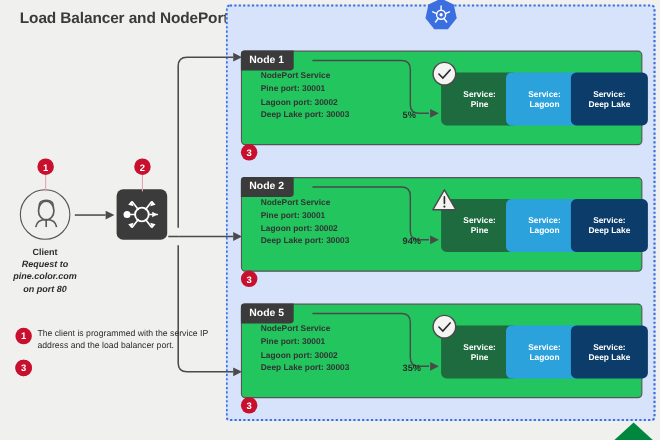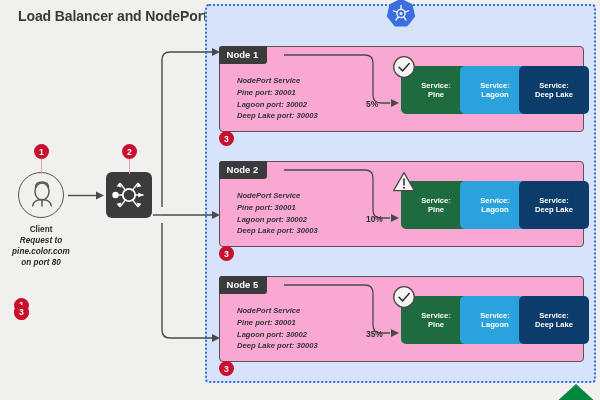--- a/index.html
+++ b/index.html
@@ -30,41 +30,41 @@
     text-align:center; font-size:9.5px; font-weight:bold; color:#1a1a1a;
   }
   .k8s-logo {
     position:absolute; left:50%; top:-9px; transform:translateX(-50%);
     width:34px; height:34px;
   }
 
   
   .node {
     position:absolute; left:219px; width:365px; height:86px;
-    background:#f9a8d4;
+    background:#22c55e;
     border:1.4px solid #555;
     border-radius:4px;
     padding-left:32px;
   }
   #node1 { top:46px; }
   #node2 { top:161px; }
   #node3 { top:276px; }
 
   .node-tag {
     position:absolute; left:-1.4px; top:-1.4px;
     background:#3b3b3b; color:#fff;
     font-size:9.5px; font-weight:bold;
     padding:4px 9px 4px 8px;
     border-radius:3px 0 3px 0;
     line-height:1.1;
   }
 
   .nodeport {
-    position:absolute; left:17px; top:28px;
-    font-size:7.6px; font-style:italic; font-weight:600;
+    position:absolute; left:17px; top:16px;
+    font-size:7.6px; font-weight:600;
     color:#333; line-height:1.55; white-space:nowrap;
   }
 
   
   .elbow { position:absolute; left:0; top:0; width:100%; height:100%; pointer-events:none; }
 
   .pct {
     position:absolute; font-size:8.4px; font-weight:bold; color:#2b2b2b;
     top:52px; left:146px; white-space:nowrap;
   }
@@ -201,21 +201,21 @@
     <div class="nodeport">
       <div>NodePort Service</div>
       <div>Pine port: 30001</div>
       <div>Lagoon port: 30002</div>
       <div>Deep Lake port: 30003</div>
     </div>
     <svg class="elbow">
       <path d="M64,8 L145,8 Q153,8 153,16 L153,48 Q153,56 161,56 L170,56" fill="none" stroke="#4a4a4a" stroke-width="1.3"></path>
       <polygon points="171,52 179,56 171,60" fill="#4a4a4a"></polygon>
     </svg>
-    <div class="pct">10%</div>
+    <div class="pct">94%</div>
     <div class="status-badge">
       <svg viewBox="0 0 24 24" width="24" height="24">
         <path d="M12 2.6 L22.4 20.6 L1.6 20.6 Z" fill="#f4f4f2" stroke="#4a4a4a" stroke-width="1.3" stroke-linejoin="round"></path>
         <path d="M12 9 L12 15" stroke="#2b2b2b" stroke-width="1.5" stroke-linecap="round"></path>
         <circle cx="12" cy="17.8" r="1" fill="#2b2b2b"></circle>
       </svg>
     </div>
     <div class="svc pine">
       <span><span>Service:</span><br><span>Pine</span></span>
     </div>
@@ -298,20 +298,21 @@
         <polygon points="32.4,35.4 30.6,30.4 35.4,31.8"></polygon>
         <polygon points="13.6,10.6 15.4,15.6 10.6,14.2"></polygon>
         <polygon points="13.6,35.4 15.4,30.4 10.6,31.8"></polygon>
       </g>
     </svg>
   </div>
 
   <div class="legend">
     <div class="legend-row">
       <div class="badge">1</div>
+      <div class="legend-text">The client is programmed with the service IP address and the load balancer port.</div>
     </div>
     <div class="legend-row">
       <div class="badge">2</div>
     </div>
     <div class="legend-row">
       <div class="badge">3</div>
     </div>
   </div>
 
   <div class="green-tri">

